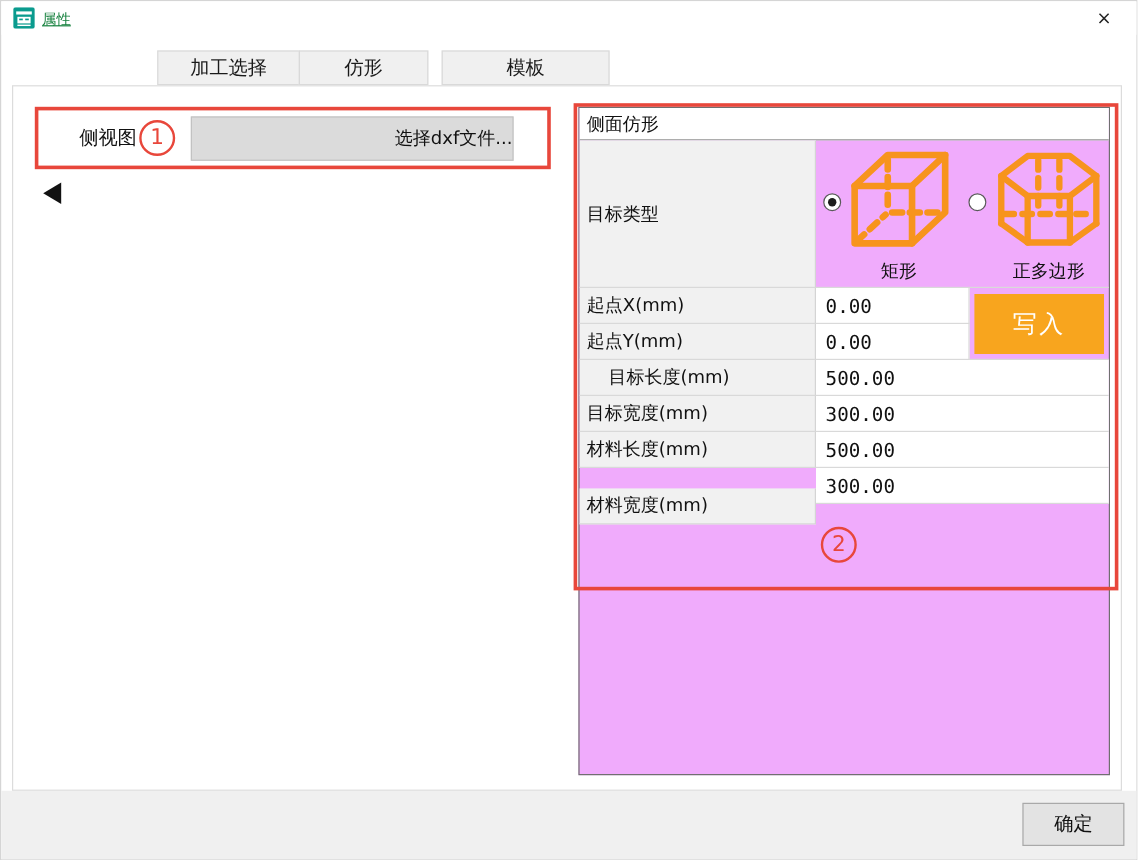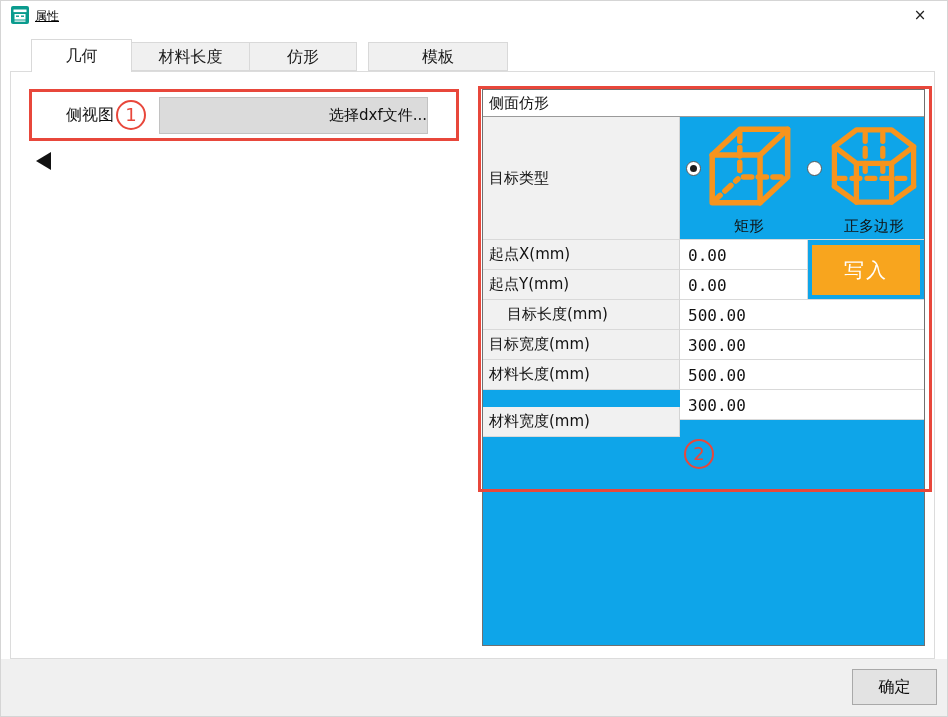--- a/index.html
+++ b/index.html
@@ -4,21 +4,21 @@
 <style>
   * { margin:0; padding:0; box-sizing:border-box; }
   html,body { background:#fff; }
   body { font-family:"DejaVu Sans","Liberation Sans",sans-serif; color:#111; }
   .window { position:relative; width:948px; height:717px; background:#fff; overflow:hidden;
             border:1px solid #d5d5d5; }
 
   
   .titlebar { position:absolute; left:0; top:0; width:948px; height:28px; background:#fff; }
   .app-icon { position:absolute; left:10px; top:5px; width:18px; height:18px; }
-  .title-text { position:absolute; left:34px; top:7px; font-size:12px; color:#000000;text-decoration:underline; }
+  .title-text { position:absolute; left:34px; top:7px; font-size:12px; color:#15803d;text-decoration:underline; }
   .close-btn { position:absolute; right:18px; top:4px; width:22px; height:20px;
                font-size:15px; color:#222; text-align:center; line-height:20px; cursor:pointer; }
 
   
   .tab { position:absolute; text-align:center; font-size:16px; color:#1a1a1a;
          border:1px solid #d9d9d9; cursor:pointer; }
   .tab.active { background:#fff; top:38px; height:33px; line-height:31px; z-index:3; border-bottom:none; }
   .tab.inactive { background:#f0f0f0; top:41px; height:29px; line-height:27px; z-index:1; }
   .tab1 { left:30px;  width:101px; }
   .tab2 { left:130px; width:119px; }
@@ -33,21 +33,21 @@
   .sideview-label { position:absolute; left:65px; top:104px; font-size:16px; z-index:3; }
   .dxf-button { position:absolute; left:158px; top:96px; width:269px; height:37px;
                 background:#dbdbdb; border:1px solid #c2c2c2; font-size:15px;
                 text-align:right; line-height:35px; z-index:3; cursor:pointer; }
   .collapse-arrow { position:absolute; left:35px; top:151px; width:0; height:0; z-index:3;
                     border-top:9px solid transparent; border-bottom:9px solid transparent;
                     border-right:15px solid #121212; cursor:pointer; }
 
   
   .panel { position:absolute; left:481px; top:88px; width:443px; height:557px;
-           background:#0ea5e9; border:1px solid #707070; z-index:3; }
+           background:#f0abfc; border:1px solid #707070; z-index:3; }
   .panel-header { position:absolute; left:0; top:0; width:441px; height:27px;
                   border-bottom:1px solid #9a9a9a; font-size:15px; padding:4px 0 0 6px; background:#fff; }
   .cell { position:absolute; font-size:15px; }
   .label-cell { background:#f1f1f1; border-right:1px solid #d4d4d4; border-bottom:1px solid #d9d9d9;
                 padding:5px 0 0 6px; }
   .value-cell { background:#fff; border-bottom:1px solid #d9d9d9;
                 font-family:"DejaVu Sans Mono","Liberation Mono",monospace; font-size:16px;
                 padding:6px 12px 0 8px; cursor:text; }
   .lc { left:0; width:197px; height:30px; }
   .vc-narrow { left:197px; width:128px; height:30px; border-right:1px solid #d9d9d9; }
@@ -99,22 +99,21 @@
         <rect x="3.5" y="8" width="11" height="5.5" fill="#fff"></rect>
         <rect x="5" y="9.5" width="3" height="1.4" fill="#0A9B8E"></rect>
         <rect x="10" y="9.5" width="3" height="1.4" fill="#0A9B8E"></rect>
         <rect x="3.5" y="14.5" width="11" height="1.2" fill="#fff"></rect>
       </svg>
     </span>
     <span class="title-text">属性</span>
     <span class="close-btn">×</span>
   </div>
 
-  <div class="tab active tab1">几何</div>
-  <div class="tab inactive tab2">材料长度</div>
+  <div class="tab inactive tab2">加工选择</div>
   <div class="tab inactive tab3">仿形</div>
   <div class="tab inactive tab4">模板</div>
 
   <div class="page"></div>
 
   <span class="sideview-label">侧视图</span>
   <div class="dxf-button">选择dxf文件...</div>
   <div class="collapse-arrow"></div>
 
   <div class="panel">

